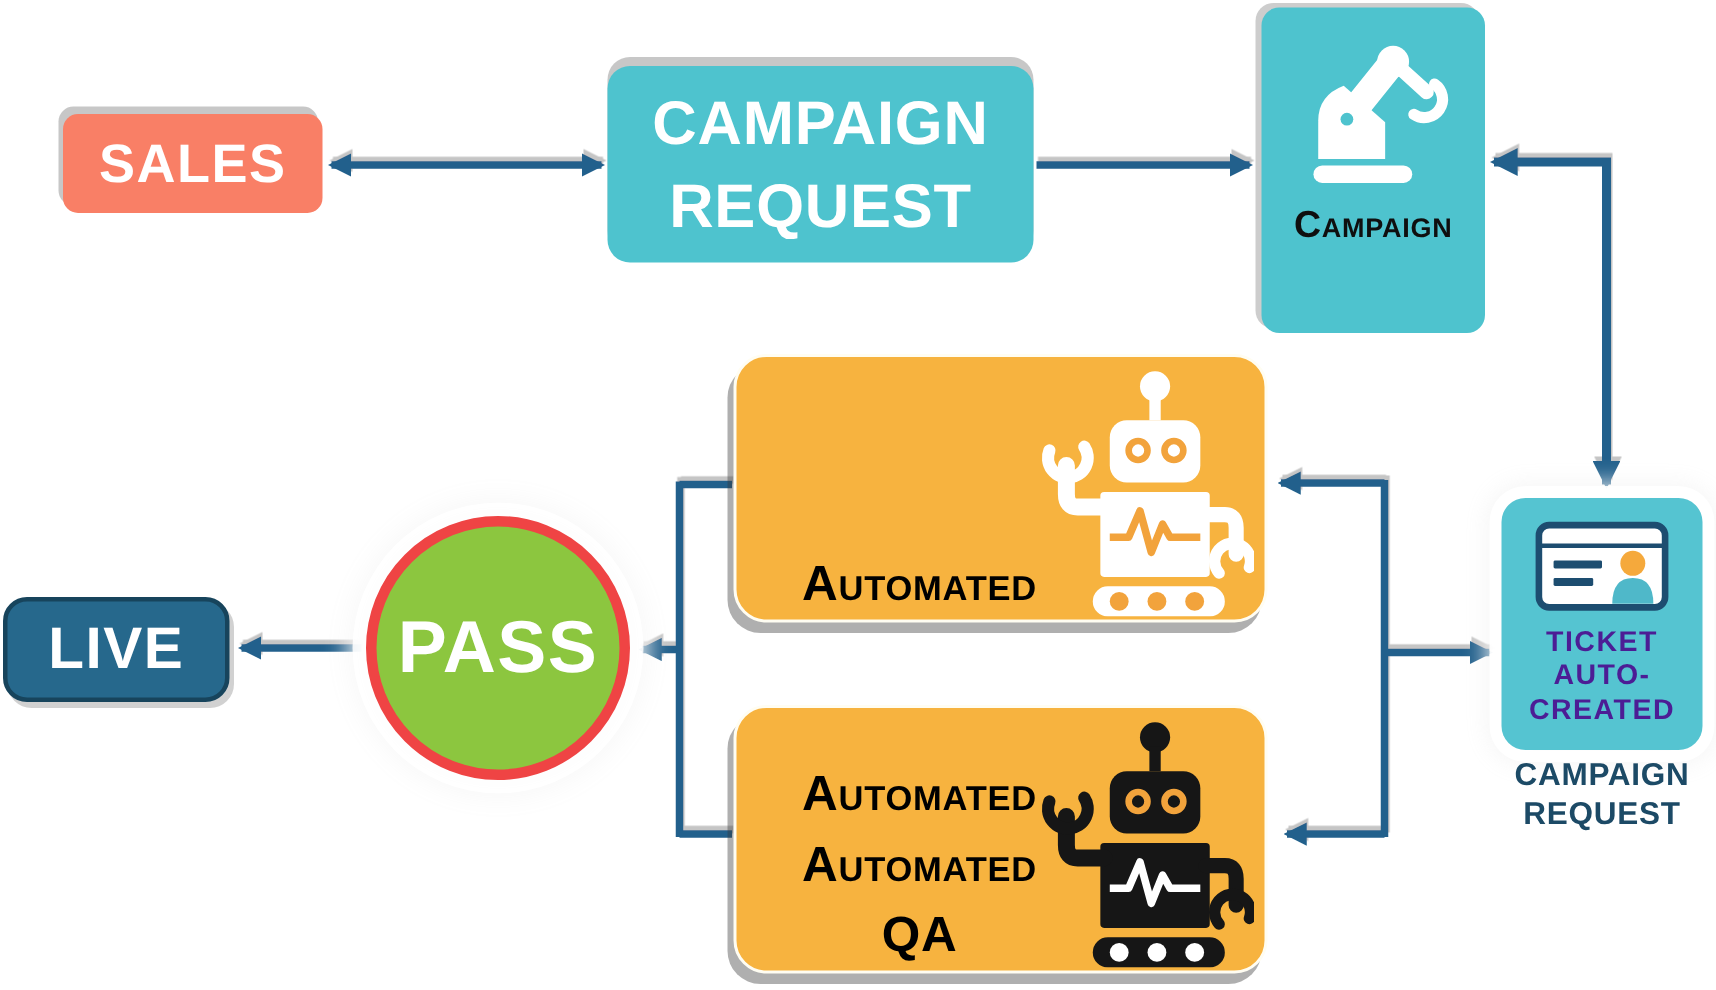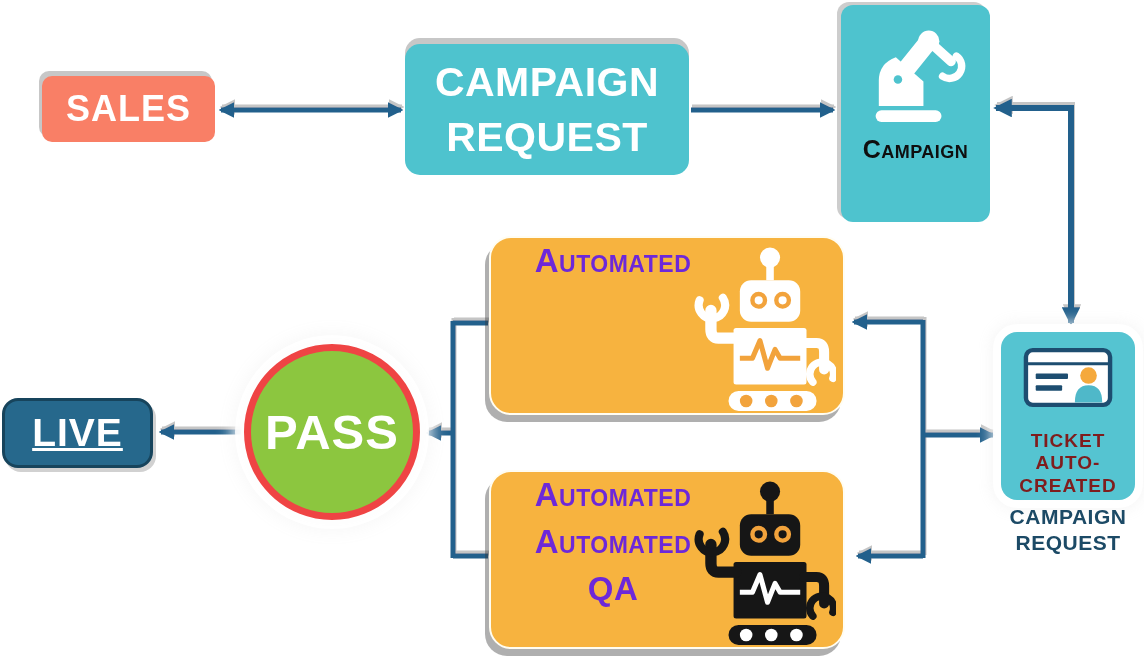--- a/index.html
+++ b/index.html
@@ -33,55 +33,54 @@
   }
 
   
   .ticket{
     left:1001px;top:332px;width:134px;height:168px;border-radius:16px;background:#55C4D1;
     flex-direction:column;justify-content:flex-start;
     box-shadow:0 0 0 8px rgba(255,255,255,.9), 0 0 14px 10px rgba(245,245,245,.9);
   }
   .ticket .icon-wrap{margin-top:15px;}
   .ticket-label{
-    margin-top:18px;color:#7f1d1d;font-weight:bold;font-size:19px;line-height:1.18;letter-spacing:1px;
+    margin-top:5px;color:#4c1d95;font-weight:bold;font-size:19px;line-height:1.18;letter-spacing:1px;
   }
   .unified{
     left:988px;top:504px;width:160px;color:#1C4A66;font-weight:bold;font-size:21px;
     line-height:1.25;letter-spacing:.5px;flex-direction:column;
   }
 
   
   .qa{
     width:356px;height:179px;border-radius:22px;background:#F7B33F;border:2px solid #FFFDF2;
     box-shadow:-4px 7px 0 rgba(55,55,55,.4);
     justify-content:flex-start;
   }
   .qa-campaign{left:489px;top:236px;}
   .qa-creative{left:489px;top:470px;}
   .qa-text{
     position:absolute;left:14px;top:0;height:100%;width:216px;
-    display:flex;flex-direction:column;justify-content:flex-start;
-    color:#6d28d9;font-weight:bold;font-size:33px;line-height:1.42;
+    display:flex;flex-direction:column;justify-content:flex-end;
+    color:#000000;font-weight:bold;font-size:33px;line-height:1.42;
     font-variant:small-caps;letter-spacing:.5px;text-align:center;
   }
   .qa .robot-wrap{position:absolute;right:6px;top:5px;height:169px;width:144px;display:flex;align-items:center;justify-content:center;}
 
   
   .pass{
     left:244px;top:344px;width:176px;height:176px;border-radius:50%;background:#8CC63F;
     color:#fff;font-weight:bold;font-size:49px;letter-spacing:1px;
     border:7px solid #ef4444;
     box-shadow:0 0 0 9px rgba(255,255,255,.85), 0 0 16px 12px rgba(248,248,248,.95);
   }
   .live{
     left:2px;top:398px;width:151px;height:70px;border-radius:16px;background:#26688C;
     border:3px solid #17445C;color:#fff;font-weight:bold;font-size:39px;letter-spacing:1px;
     box-shadow:3px 4px 0 rgba(140,140,140,.4);
-    text-decoration:underline;
   }
 
   .robot-light{--main:#ffffff;--eye:#F2A33C;--detail:#F2A33C;}
   .robot-dark{--main:#161616;--eye:#F2A33C;--detail:#ffffff;}
 </style>
 </head>
 <body>
 
 <div class="canvas">
 

